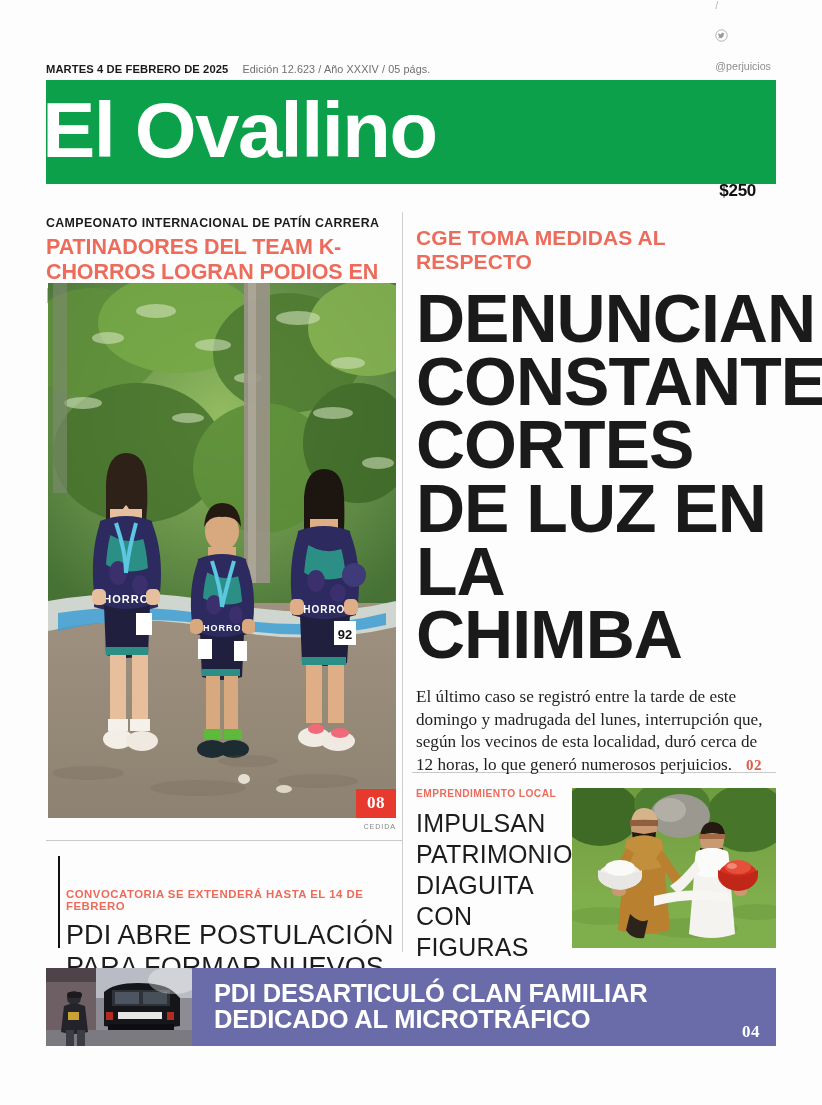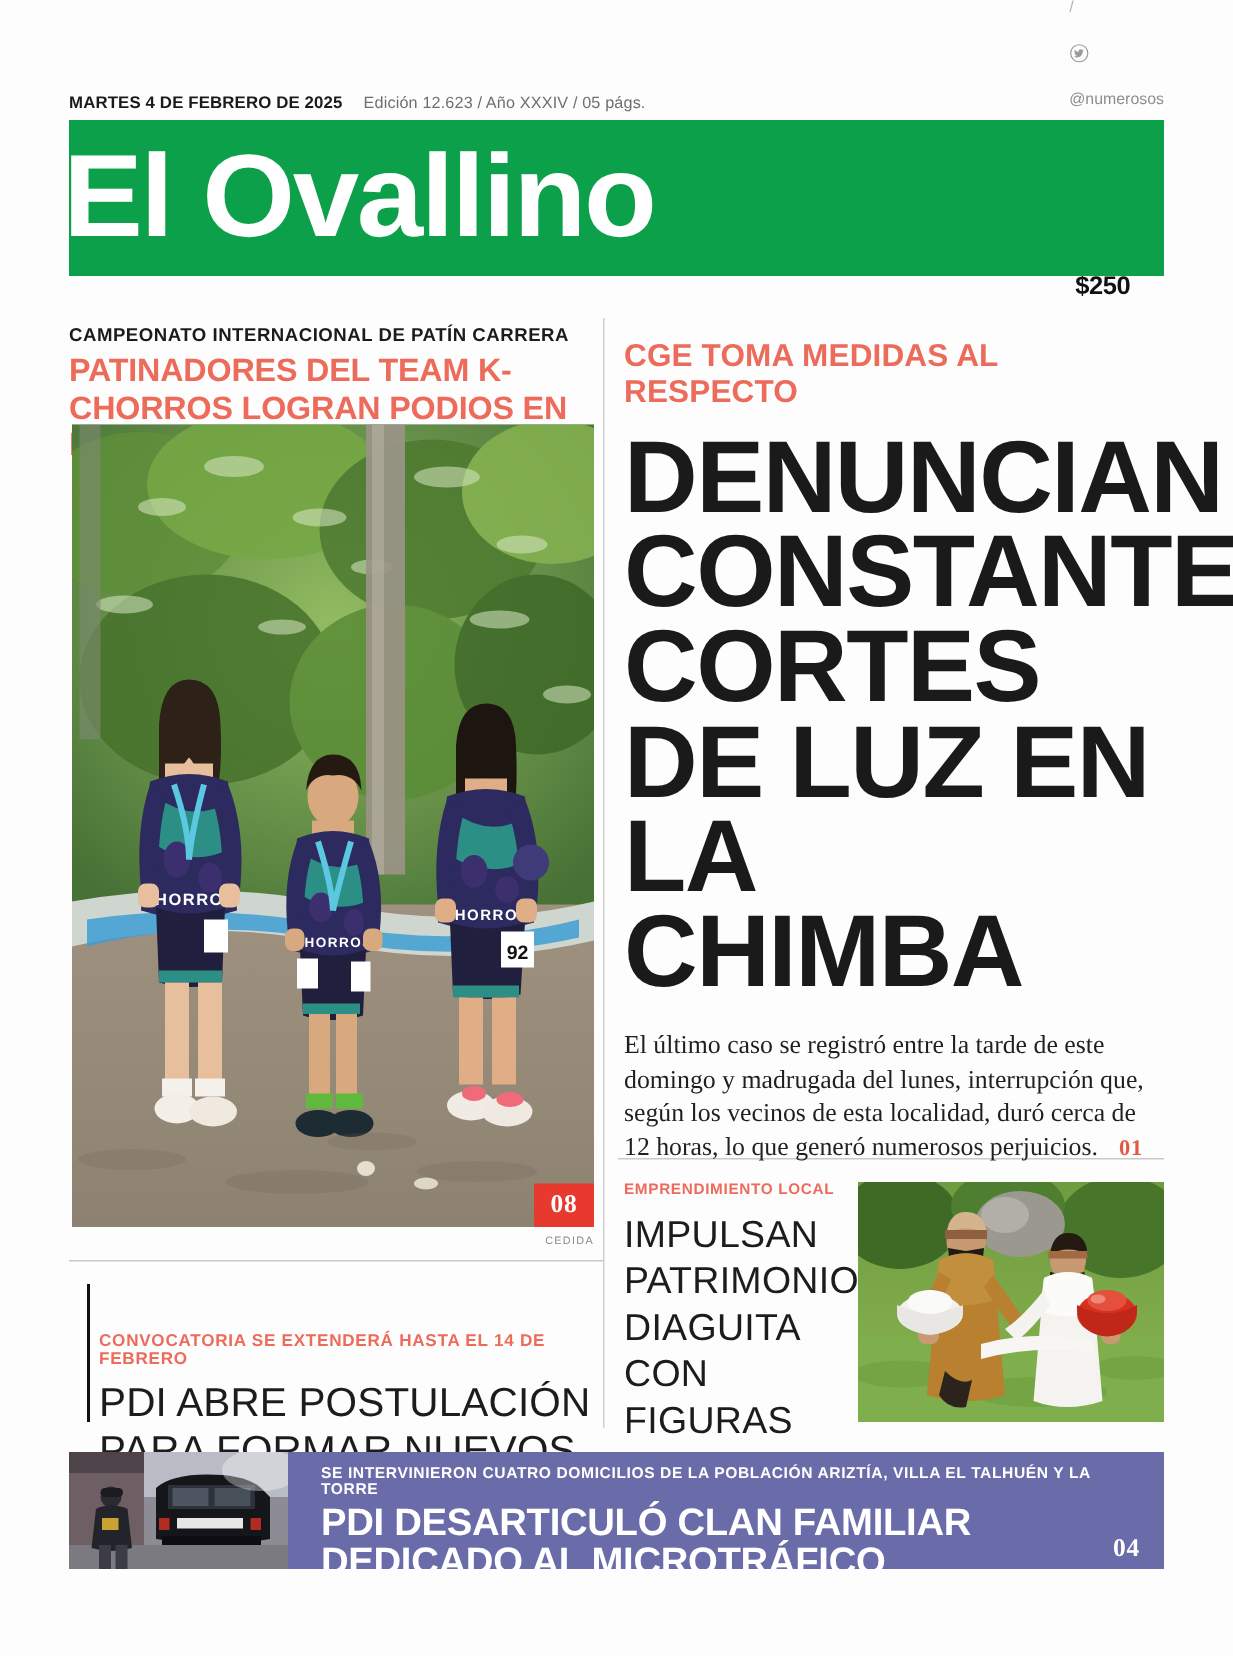--- a/index.html
+++ b/index.html
@@ -216,21 +216,21 @@
           </svg>
       </span>
       <span class="site">elovallino.cl</span>
       <span class="sep">/</span>
       <span class="ic">
         <svg viewBox="0 0 24 24" width="13" height="13">
             <circle cx="12" cy="12" r="10.5" fill="none" stroke="#9a9a9a" stroke-width="1.4"></circle>
             <path d="M17.5 8.3c-.4.2-.9.3-1.4.4.5-.3.9-.8 1.1-1.4-.5.3-1 .5-1.6.6-.4-.5-1.1-.8-1.8-.8-1.4 0-2.5 1.1-2.5 2.5 0 .2 0 .4.1.6-2.1-.1-3.9-1.1-5.1-2.6-.2.4-.3.8-.3 1.3 0 .9.4 1.6 1.1 2.1-.4 0-.8-.1-1.1-.3 0 1.2.9 2.2 2 2.5-.2.1-.5.1-.7.1-.2 0-.3 0-.5-.1.3 1 1.2 1.7 2.3 1.7-.9.7-1.9 1.1-3.1 1.1h-.6c1.1.7 2.4 1.1 3.8 1.1 4.5 0 7-3.7 7-7v-.3c.5-.4.9-.8 1.3-1.5z" fill="#9a9a9a"></path>
           </svg>
       </span>
-      <span class="handle">@numerosos</span>
+      <span class="handle">@perjuicios</span>
       <span class="sep">/</span>
       <span class="ic">
         <svg viewBox="0 0 24 24" width="13" height="13">
             <circle cx="12" cy="12" r="10.5" fill="none" stroke="#9a9a9a" stroke-width="1.4"></circle>
             <path d="M13.4 18v-5.3h1.8l.3-2.1h-2.1V9.3c0-.6.2-1 1-1h1.1V6.4c-.2 0-.9-.1-1.6-.1-1.6 0-2.7 1-2.7 2.8v1.5H9.4v2.1h1.8V18z" fill="#9a9a9a"></path>
           </svg>
       </span>
       <span class="handle">elovallino</span>
       <span class="price">$250</span>
     </div>
@@ -404,21 +404,21 @@
     <div class="kicker-salmon">CONVOCATORIA SE EXTENDERÁ HASTA EL 14 DE FEBRERO</div>
     <div class="head-light-dark">
       <span>PDI ABRE POSTULACIÓN PARA FORMAR NUEVOS POLICÍAS</span><span class="pg-inline">05</span>
     </div>
   </div>
 
   <div class="right-col">
     <div class="kicker-big-salmon">CGE TOMA MEDIDAS AL RESPECTO</div>
     <div class="headline-main">DENUNCIAN CONSTANTES CORTES DE LUZ EN LA CHIMBA</div>
     <div class="lead">
-      <span>El último caso se registró entre la tarde de este domingo y madrugada del lunes, interrupción que, según los vecinos de esta localidad, duró cerca de 12 horas, lo que generó numerosos perjuicios.</span><span class="pg">01</span>
+      <span>El último caso se registró entre la tarde de este domingo y madrugada del lunes, interrupción que, según los vecinos de esta localidad, duró cerca de 12 horas, lo que generó numerosos perjuicios.</span><span class="pg">02</span>
     </div>
   </div>
 
   <div class="sec-block">
     <div class="sec-kicker">EMPRENDIMIENTO LOCAL</div>
     <div class="sec-head">
       <span>IMPULSAN PATRIMONIO DIAGUITA CON FIGURAS 3D</span><span class="pg">03</span>
     </div>
   </div>
 
@@ -511,19 +511,18 @@
         <rect x="21" y="24" width="15" height="6" rx="3" fill="#1b1b1f"></rect>
         <path d="M18 38 q10 -5 21 0 l3 26 q-14 4 -27 0 z" fill="#23242b"></path>
         <rect x="22" y="44" width="11" height="8" fill="#c9a233"></rect>
         <rect x="20" y="62" width="8" height="16" fill="#3c3d44"></rect>
         <rect x="31" y="62" width="8" height="16" fill="#3c3d44"></rect>
 
         <ellipse cx="128" cy="12" rx="26" ry="14" fill="#ffffff" opacity="0.35"></ellipse>
       </svg>
     </div>
     <div class="banner-text">
-      <div class="banner-kicker">SE INTERVINIERON CUATRO DOMICILIOS DE LA POBLACIÓN ARIZTÍA, VILLA EL TALHUÉN Y LA TORRE</div>
       <div class="banner-head">PDI DESARTICULÓ CLAN FAMILIAR DEDICADO AL MICROTRÁFICO</div>
       <div class="banner-pg">04</div>
     </div>
   </div>
 
 </div>
 
 </body></html>

